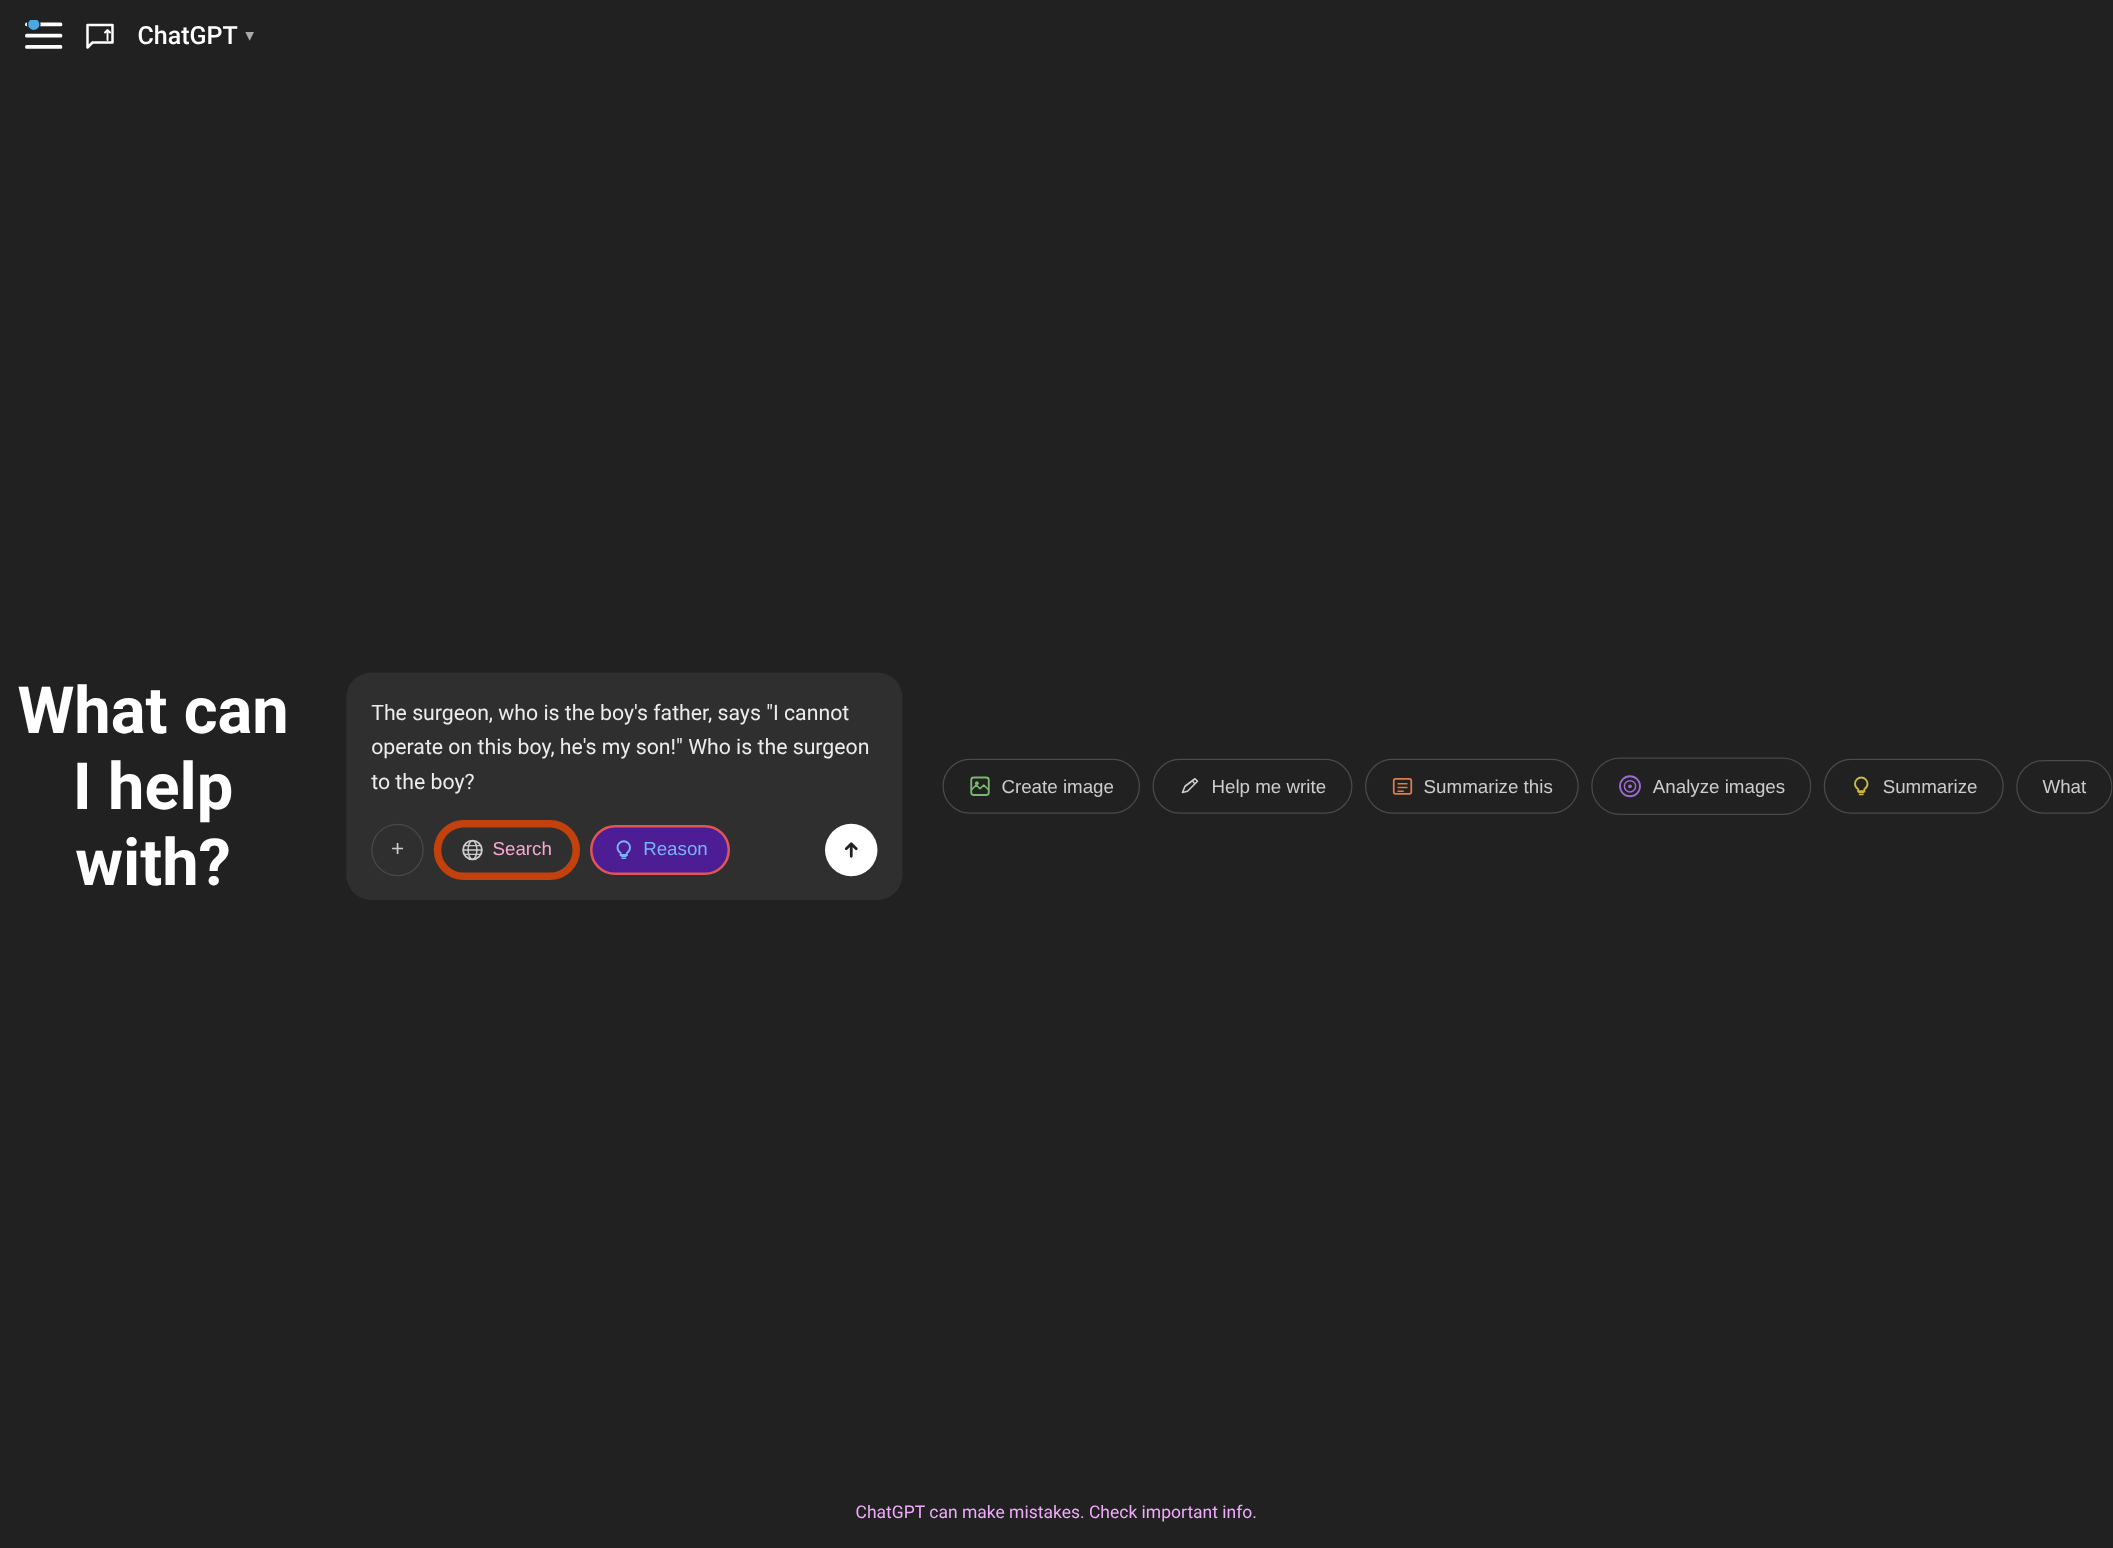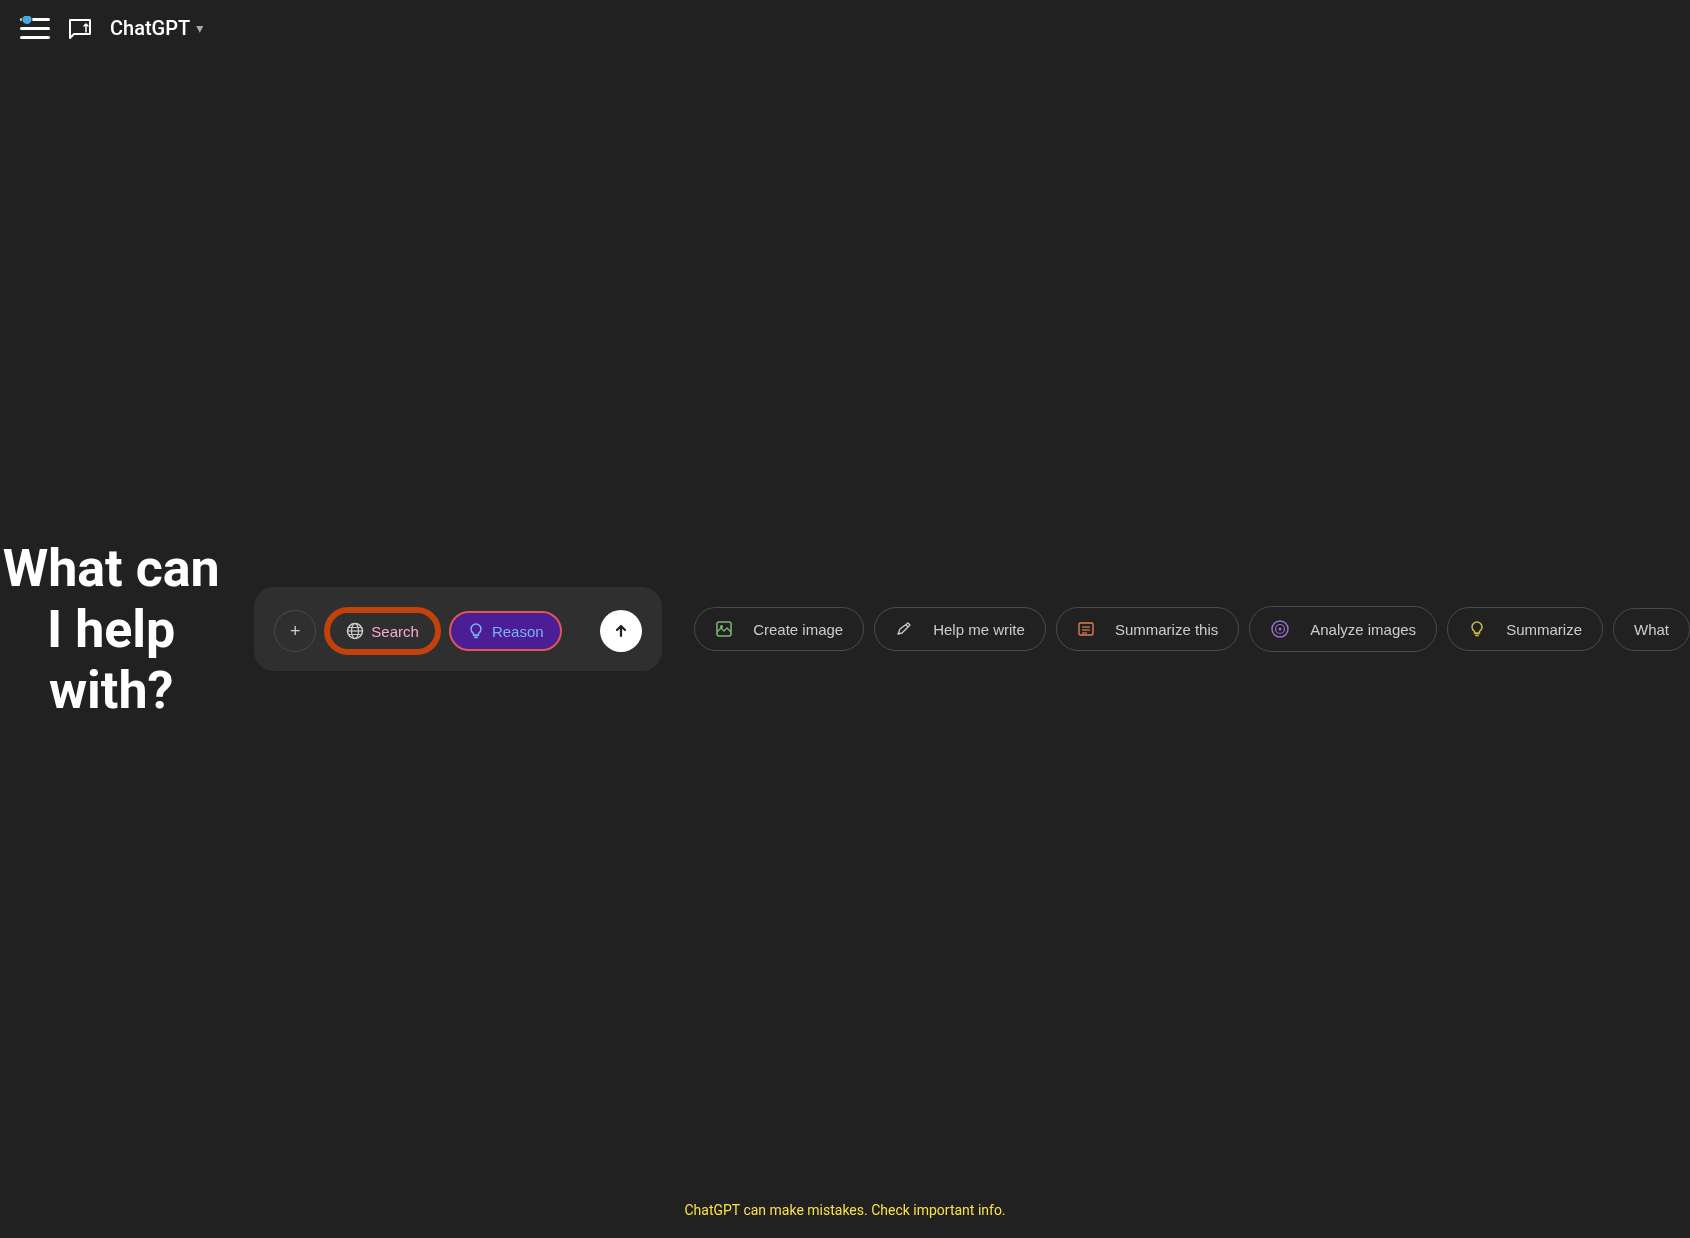--- a/index.html
+++ b/index.html
@@ -148,39 +148,39 @@
     .action-buttons {
       display: flex;
       align-items: center;
       gap: 10px;
       flex-wrap: nowrap;
     }
 
     .action-btn {
       display: flex;
       align-items: center;
-      gap: 20px;
+      gap: 8px;
       padding: 12px 20px;
       border-radius: 50px;
       border: 1px solid #4a4a4a;
       background: transparent;
       color: #cccccc;
       font-size: 15px;
       cursor: pointer;
       white-space: nowrap;
       transition: background 0.15s;
     }
 
     
     .footer {
       position: absolute;
       bottom: 20px;
       left: 50%;
       transform: translateX(-50%);
-      color: #fde047;
+      color: #f0abfc;
       font-size: 14px;
       white-space: nowrap;
     }
 
     
     svg {
       flex-shrink: 0;
     }
   </style>
 </head>
@@ -204,20 +204,21 @@
   <div class="app-title">
     <span>ChatGPT</span>
     <span class="app-title-chevron">▾</span>
   </div>
 </div>
 
 <div class="main-content">
   <h1 class="main-heading">What can I help with?</h1>
 
   <div class="input-container">
+    <div class="input-text" contenteditable="true" style="">The surgeon, who is the boy's father, says "I cannot operate on this boy, he's my son!" Who is the surgeon to the boy?</div>
 
     <div class="input-toolbar">
 
       <button class="toolbar-btn-plus">
         <span>+</span>
       </button>
 
       <button class="toolbar-btn">
         <svg width="18" height="18" viewBox="0 0 18 18" fill="none">
           <circle cx="9" cy="9" r="7.5" stroke="#cccccc" stroke-width="1.5" fill="none"></circle>

